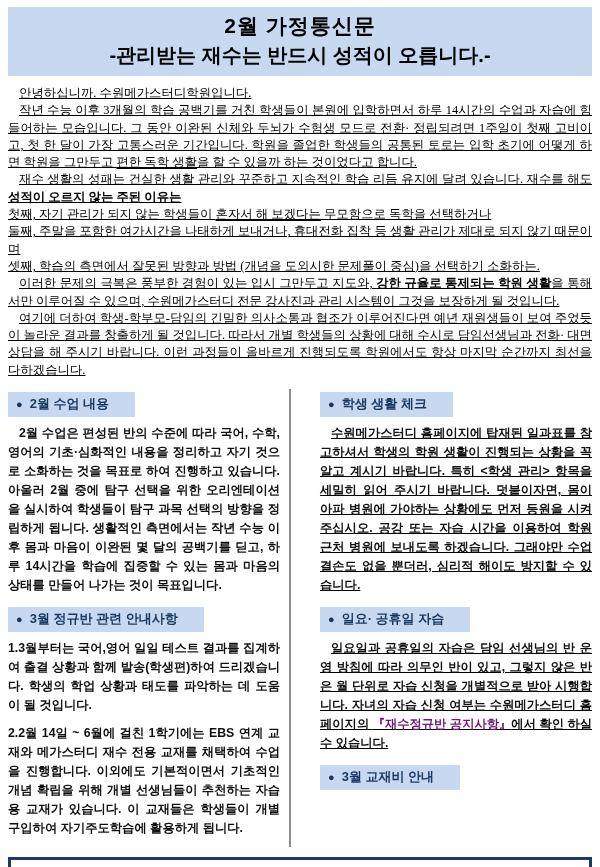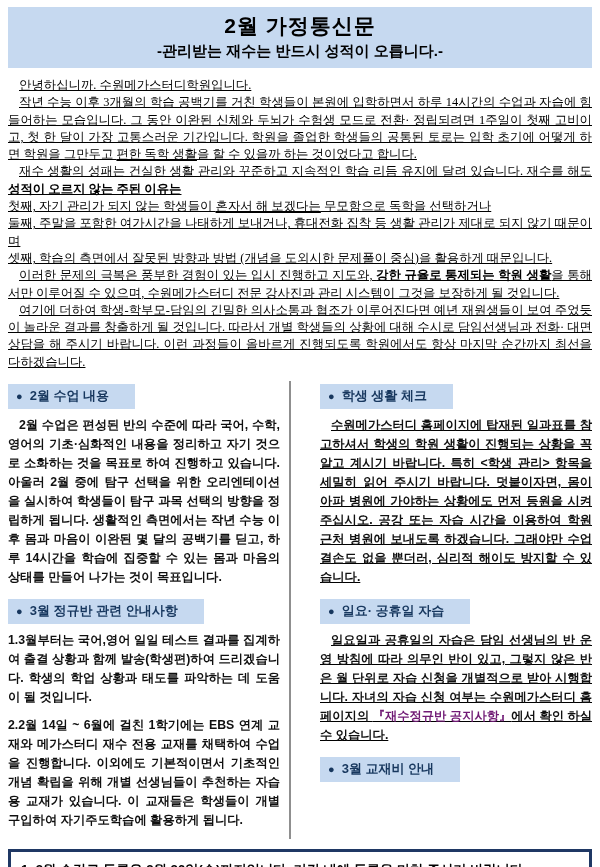--- a/index.html
+++ b/index.html
@@ -13,21 +13,21 @@
   
   .banner {
     background: #c6d9f0; text-align: center; padding: 5px 0 7px;
   }
   .banner .title {
     font-family: "Liberation Sans", sans-serif;
     font-weight: 700; font-size: 21px; letter-spacing: 1px; color: #000;
   }
   .banner .subtitle {
     font-family: "Liberation Sans", sans-serif;
-    font-weight: 700; font-size: 15px; margin-top: 2px; color: #000;
+    font-weight: 700; font-size: 20px; margin-top: 2px; color: #000;
   }
 
   
   .intro { margin-top: 9px; font-size: 12.4px; line-height: 17.3px; text-align: justify; text-decoration: underline; }
   .intro p { margin: 0; }
   .ind { text-indent: 11px; }
   .b { font-weight: 700; }
   .uline { text-decoration: underline; text-underline-offset: 2px; }
 
   
@@ -68,22 +68,22 @@
     <div class="title">2월 가정통신문</div>
     <div class="subtitle">-관리받는 재수는 반드시 성적이 오릅니다.-</div>
   </header>
 
   <section class="intro">
     <p class="ind">안녕하십니까. 수원메가스터디학원입니다.</p>
     <p class="ind"><span>작년 수능 이후 3개월의 학습 공백기를 거친 학생들이 본원에 입학하면서 하루 14시간의 수업과 자습에 힘들어하는 모습입니다.  그 동안 이완된 신체와 두뇌가 수험생 모드로 전환· 정립되려면 1주일이 첫째 고비이고, 첫 한 달이 가장 고통스러운 기간입니다.  학원을 졸업한 학생들의 공통된 토로는 입학 초기에 어떻게 하면 학원을 그만두고 </span><span class="uline">편한 독학 생활</span><span>을 할 수 있을까 하는 것이었다고 합니다.</span></p>
     <p class="ind"><span>재수 생활의 성패는 건실한 생활 관리와 꾸준하고 지속적인 학습 리듬 유지에 달려 있습니다.  재수를 해도 </span><span class="b">성적이 오르지 않는 주된 이유는</span></p>
     <p><span>첫째,  자기 관리가 되지 않는 학생들이 </span><span class="uline">혼자서 해 보겠다는</span><span> 무모함으로 독학을 선택하거나</span></p>
     <p>둘째,  주말을 포함한 여가시간을 나태하게 보내거나, 휴대전화 집착 등 생활 관리가 제대로 되지 않기 때문이며</p>
-    <p>셋째,  학습의 측면에서 잘못된 방향과 방법 (개념을 도외시한 문제풀이 중심)을 활용하게 때문입니다.</p>
-    <p class="ind"><span>이러한 문제의 극복은 풍부한 경험이 있는 입시 진행하고 지도와, </span><span class="b">강한 규율로 통제되는 학원 생활</span><span>을 통해서만 이루어질 수 있으며, 수원메가스터디 전문 강사진과 관리 시스템이 그것을 보장하게 될 것입니다.</span></p>
+    <p>셋째,  학습의 측면에서 잘못된 방향과 방법 (개념을 도외시한 문제풀이 중심)을 선택하기 소화하는.</p>
+    <p class="ind"><span>이러한 문제의 극복은 풍부한 경험이 있는 입시 그만두고 지도와, </span><span class="b">강한 규율로 통제되는 학원 생활</span><span>을 통해서만 이루어질 수 있으며, 수원메가스터디 전문 강사진과 관리 시스템이 그것을 보장하게 될 것입니다.</span></p>
     <p class="ind">여기에 더하여 학생-학부모-담임의 긴밀한 의사소통과 협조가 이루어진다면 예년 재원생들이 보여 주었듯이 놀라운 결과를 창출하게 될 것입니다.  따라서 개별 학생들의 상황에 대해 수시로 담임선생님과 전화· 대면 상담을 해 주시기 바랍니다.  이런 과정들이 올바르게 진행되도록 학원에서도 항상 마지막 순간까지 최선을 다하겠습니다.</p>
   </section>
 
   <section class="columns">
 
     <div class="col col-left">
       <div class="sec-header"><span class="blt">●</span><span>2월 수업 내용</span></div>
       <p class="cbody ind">2월 수업은 편성된 반의 수준에 따라 국어, 수학, 영어의 기초·심화적인 내용을 정리하고 자기 것으로 소화하는 것을 목표로 하여 진행하고 있습니다.  아울러 2월 중에 탐구 선택을 위한 오리엔테이션을 실시하여 학생들이 탐구 과목 선택의 방향을 정립하게 됩니다.  생활적인 측면에서는 작년 수능 이후 몸과 마음이 이완된 몇 달의 공백기를 딛고, 하루 14시간을 학습에 집중할 수 있는 몸과 마음의 상태를 만들어 나가는 것이 목표입니다.</p>
 
       <div class="sec-header"><span class="blt">●</span><span>3월 정규반 관련 안내사항</span></div>

